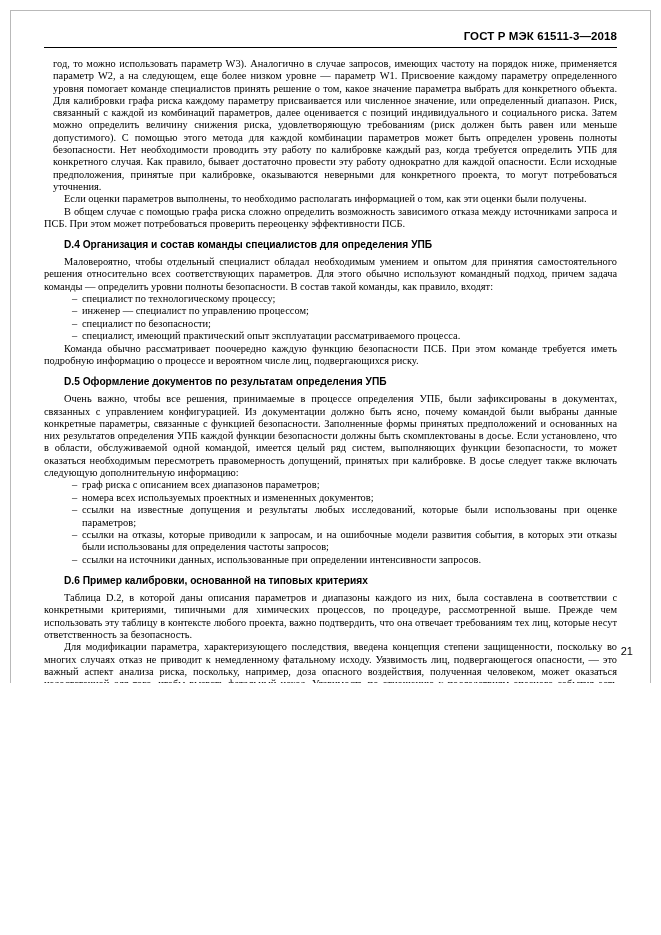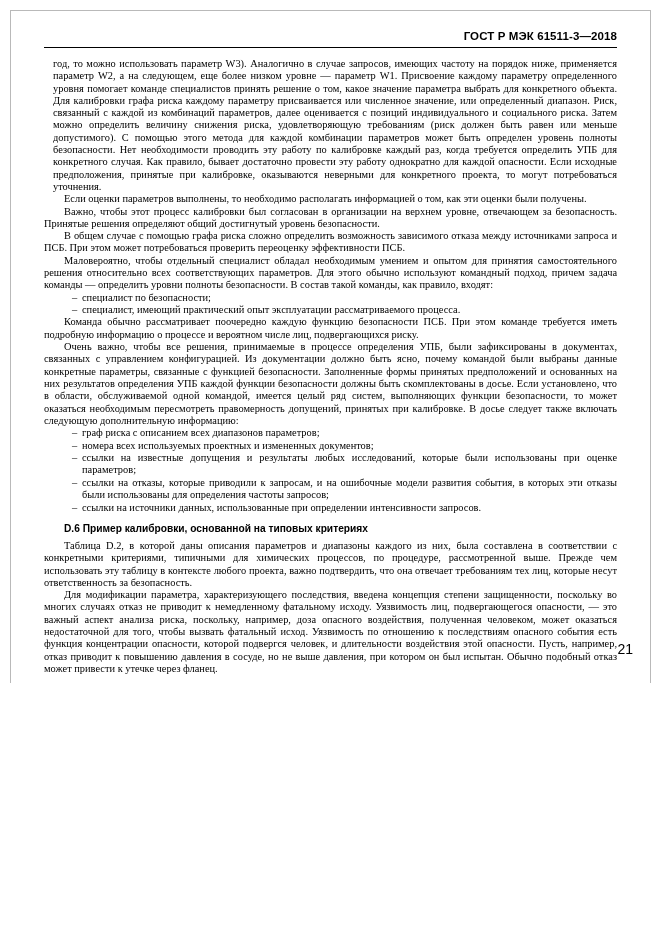--- a/index.html
+++ b/index.html
@@ -88,47 +88,50 @@
   ul.dash li:before {
     content: "\2013";
     position: absolute;
     left: 28px;
   }
   .pagenum {
     position: absolute;
     right: 28px;
     bottom: 26px;
     font-family: "Liberation Sans", sans-serif;
-    font-size: 14px;
+    font-size: 11px;
     color: #000;
   }
 </style>
 </head>
 <body>
 
 <div class="page">
   <div class="page-border"></div>
 
   <div class="content">
 
     <div class="header">ГОСТ Р МЭК 61511-3—2018</div>
     <div class="header-rule"></div>
 
     <p class="noind">год, то можно использовать параметр W3). Аналогично в случае запросов, имеющих частоту на порядок ниже, применяется параметр W2, а на следующем, еще более низком уровне — параметр W1. Присвоение каждому параметру определенного уровня помогает команде специалистов принять решение о том, какое значение параметра выбрать для конкретного объекта. Для калибровки графа риска каждому параметру присваивается или численное значение, или определенный диапазон. Риск, связанный с каждой из комбинаций параметров, далее оценивается с позиций индивидуального и социального риска. Затем можно определить величину снижения риска, удовлетворяющую требованиям (риск должен быть равен или меньше допустимого). С помощью этого метода для каждой комбинации параметров может быть определен уровень полноты безопасности. Нет необходимости проводить эту работу по калибровке каждый раз, когда требуется определить УПБ для конкретного случая. Как правило, бывает достаточно провести эту работу однократно для каждой опасности. Если исходные предположения, принятые при калибровке, оказываются неверными для конкретного проекта, то могут потребоваться уточнения.</p>
     <p class="ind">Если оценки параметров выполнены, то необходимо располагать информацией о том, как эти оценки были получены.</p>
-    <p class="ind">Важно, чтобы этот процесс калибровки был согласован в организации на верхнем уровне, отвечающем за безопасность. Принятые решения определяют общий достигнутый уровень безопасности.</p>
     <p class="ind">В общем случае с помощью графа риска сложно определить возможность зависимого отказа между источниками запроса и ПСБ. При этом может потребоваться проверить переоценку эффективности ПСБ.</p>
 
+    <div class="sec-head">D.4 Организация и состав команды специалистов для определения УПБ</div>
     <p class="ind">Маловероятно, чтобы отдельный специалист обладал необходимым умением и опытом для принятия самостоятельного решения относительно всех соответствующих параметров. Для этого обычно используют командный подход, причем задача команды — определить уровни полноты безопасности. В состав такой команды, как правило, входят:</p>
     <ul class="dash">
+      <li>специалист по технологическому процессу;</li>
+      <li>инженер — специалист по управлению процессом;</li>
       <li>специалист по безопасности;</li>
       <li>специалист, имеющий практический опыт эксплуатации рассматриваемого процесса.</li>
     </ul>
     <p class="ind">Команда обычно рассматривает поочередно каждую функцию безопасности ПСБ. При этом команде требуется иметь подробную информацию о процессе и вероятном числе лиц, подвергающихся риску.</p>
 
+    <div class="sec-head">D.5 Оформление документов по результатам определения УПБ</div>
     <p class="ind">Очень важно, чтобы все решения, принимаемые в процессе определения УПБ, были зафиксированы в документах, связанных с управлением конфигурацией. Из документации должно быть ясно, почему командой были выбраны данные конкретные параметры, связанные с функцией безопасности. Заполненные формы принятых предположений и основанных на них результатов определения УПБ каждой функции безопасности должны быть скомплектованы в досье. Если установлено, что в области, обслуживаемой одной командой, имеется целый ряд систем, выполняющих функции безопасности, то может оказаться необходимым пересмотреть правомерность допущений, принятых при калибровке. В досье следует также включать следующую дополнительную информацию:</p>
     <ul class="dash">
       <li>граф риска с описанием всех диапазонов параметров;</li>
       <li>номера всех используемых проектных и измененных документов;</li>
       <li>ссылки на известные допущения и результаты любых исследований, которые были использованы при оценке параметров;</li>
       <li>ссылки на отказы, которые приводили к запросам, и на ошибочные модели развития события, в которых эти отказы были использованы для определения частоты запросов;</li>
       <li>ссылки на источники данных, использованные при определении интенсивности запросов.</li>
     </ul>
 
     <div class="sec-head">D.6 Пример калибровки, основанной на типовых критериях</div>

